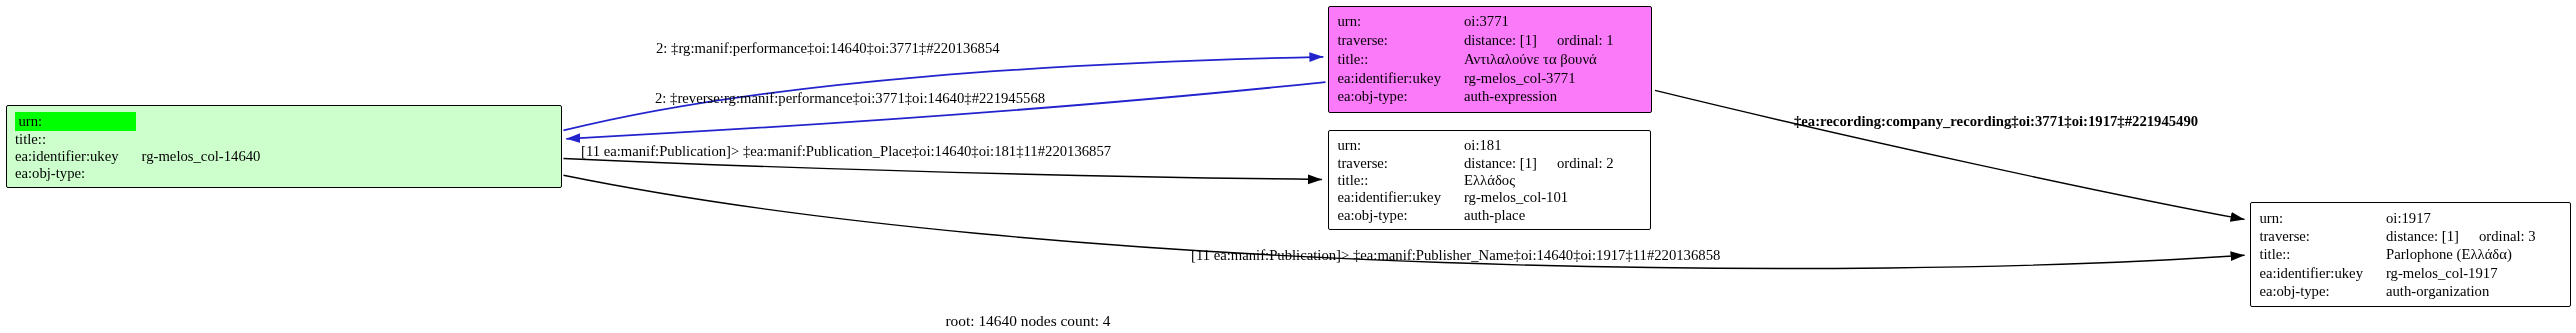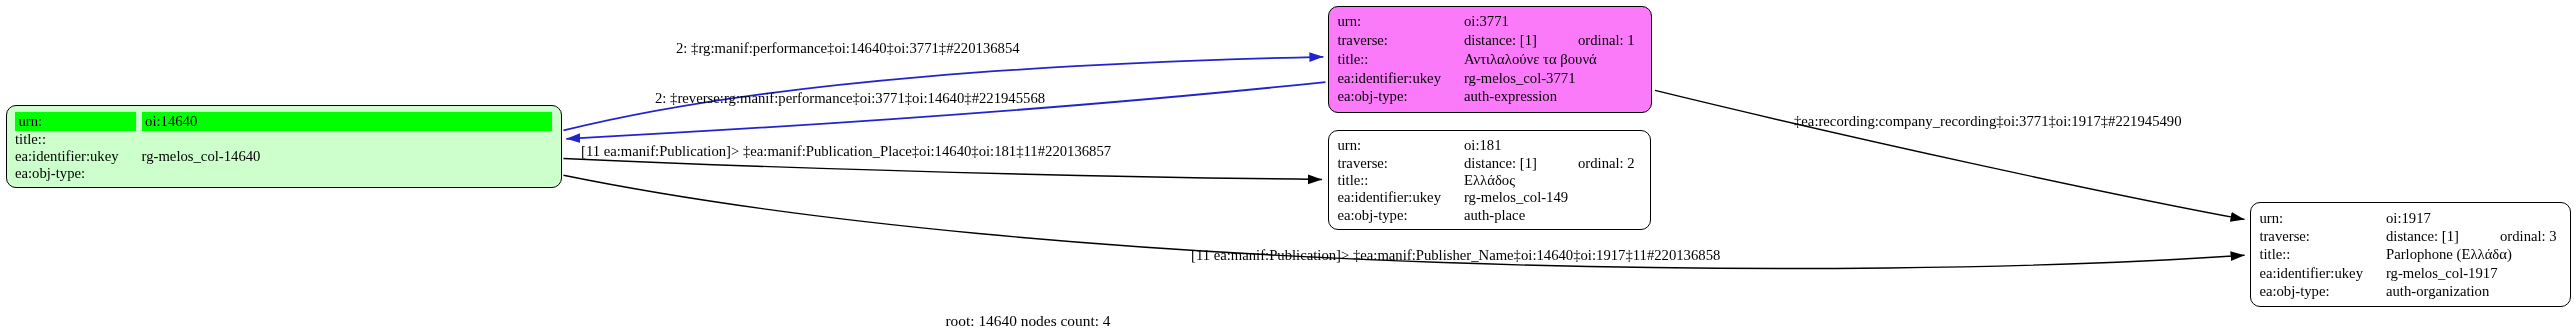--- a/index.html
+++ b/index.html
@@ -6,31 +6,31 @@
   .canvas{
     position:relative;width:2576px;height:333px;overflow:hidden;
     font-family:"Liberation Serif",serif;color:#000;
   }
   svg.edges{position:absolute;left:0;top:0;width:2576px;height:333px;}
   .e-blue{stroke:#2323cd;stroke-width:2.5;fill:none;}
   .e-black{stroke:#000000;stroke-width:2;fill:none;}
 
   .node{
     position:absolute;box-sizing:border-box;
-    border:1.4px solid #000;border-radius:10px;
+    border:1.4px solid #000;border-radius:2px;
     padding:5.6px 8.4px;display:flex;flex-direction:column;justify-content:space-around;
     font-size:14.7px;line-height:1.1;
   }
   .node-root{background:#ccffcc;}
   .node-expression{background:#fa7afa;}
   .node-plain{background:#ffffff;}
   .nrow{display:grid;grid-template-columns:121px 1fr;column-gap:5.6px;align-items:center;}
   .nrow .k,.nrow .v{white-space:nowrap;overflow:hidden;}
   .nrow.hl .k,.nrow.hl .v{background:#00ff00;padding:1.4px 3.5px;}
-  .v2{margin-left:41px;}
+  .v2{margin-left:20px;}
 
   .elabel{position:absolute;font-size:14.7px;white-space:nowrap;}
   .caption{position:absolute;top:312px;left:0;width:2056px;text-align:center;font-size:15.4px;}
 </style>
 </head>
 <body>
 
 <div class="canvas">
 
   <svg class="edges" viewBox="0 0 3671 475">
@@ -45,21 +45,20 @@
     <path class="e-blue" d="M 802 186 C 1100 112, 1520 90, 1886 81" marker-end="url(#arr-blue)"></path>
     <path class="e-blue" d="M 1889 117 C 1500 158, 1110 182, 806 198" marker-end="url(#arr-blue)"></path>
     <path class="e-black" d="M 802 226 C 1200 244, 1560 252, 1884 256" marker-end="url(#arr-black)"></path>
     <path class="e-black" d="M 802 250 C 1500 392, 2650 402, 3200 364" marker-end="url(#arr-black)"></path>
     <path class="e-black" d="M 2359 129 C 2650 200, 3010 278, 3200 313" marker-end="url(#arr-black)"></path>
   </svg>
 
   <div class="node node-root" style="left:5.6px;top:105px;width:556px;height:83px;">
     <div class="nrow hl">
       <span class="k">urn:</span>
-      <span class="v">oi:14640</span>
     </div>
     <div class="nrow">
       <span class="k">title::</span>
     </div>
     <div class="nrow">
       <span class="k">ea:identifier:ukey</span>
       <span class="v">rg-melos_col-14640</span>
     </div>
     <div class="nrow">
       <span class="k">ea:obj-type:</span>
@@ -97,21 +96,21 @@
     <div class="nrow">
       <span class="k">traverse:</span>
       <span class="v"><span>distance: [1]</span><span class="v2">ordinal: 2</span></span>
     </div>
     <div class="nrow">
       <span class="k">title::</span>
       <span class="v">Ελλάδος</span>
     </div>
     <div class="nrow">
       <span class="k">ea:identifier:ukey</span>
-      <span class="v">rg-melos_col-149</span>
+      <span class="v">rg-melos_col-101</span>
     </div>
     <div class="nrow">
       <span class="k">ea:obj-type:</span>
       <span class="v">auth-place</span>
     </div>
   </div>
 
   <div class="node node-plain" style="left:2250px;top:202px;width:321px;height:105px;">
     <div class="nrow">
       <span class="k">urn:</span>
@@ -128,22 +127,22 @@
     <div class="nrow">
       <span class="k">ea:identifier:ukey</span>
       <span class="v">rg-melos_col-1917</span>
     </div>
     <div class="nrow">
       <span class="k">ea:obj-type:</span>
       <span class="v">auth-organization</span>
     </div>
   </div>
 
-  <div class="elabel" style="left:676px;top:40px;">2: ‡rg:manif:performance‡oi:14640‡oi:3771‡#220136854</div>
+  <div class="elabel" style="left:656px;top:40px;">2: ‡rg:manif:performance‡oi:14640‡oi:3771‡#220136854</div>
   <div class="elabel" style="left:655px;top:90px;">2: ‡reverse:rg:manif:performance‡oi:3771‡oi:14640‡#221945568</div>
   <div class="elabel" style="left:581px;top:143px;">[11 ea:manif:Publication]&gt; ‡ea:manif:Publication_Place‡oi:14640‡oi:181‡11#220136857</div>
   <div class="elabel" style="left:1191px;top:247px;">[11 ea:manif:Publication]&gt; ‡ea:manif:Publisher_Name‡oi:14640‡oi:1917‡11#220136858</div>
-  <div class="elabel" style="left:1794px;top:113px;">‡ea:recording:company_recording‡oi:3771‡oi:1917‡#221945490</div>
+  <div class="elabel" style="left:1794px;top:113px;font-weight:bold;">‡ea:recording:company_recording‡oi:3771‡oi:1917‡#221945490</div>
 
   <div class="caption">root: 14640 nodes count: 4</div>
 
 </div>
 
 
 </body></html>

